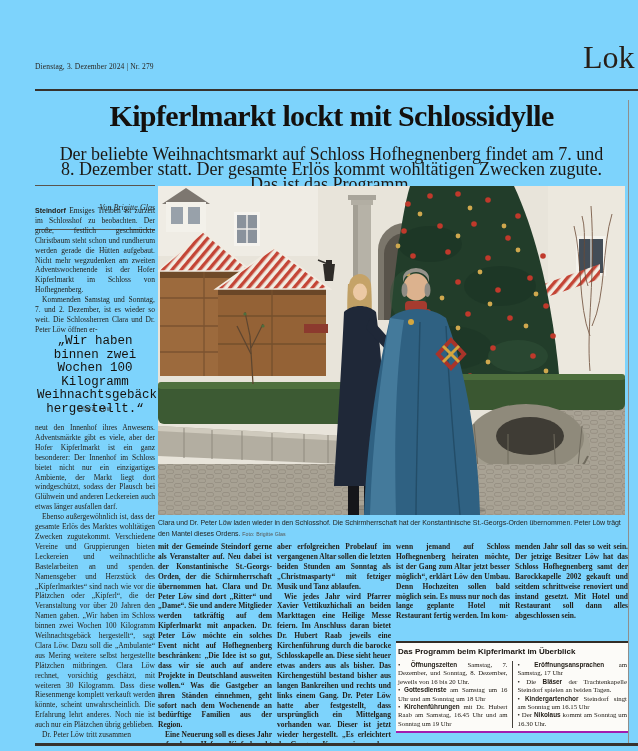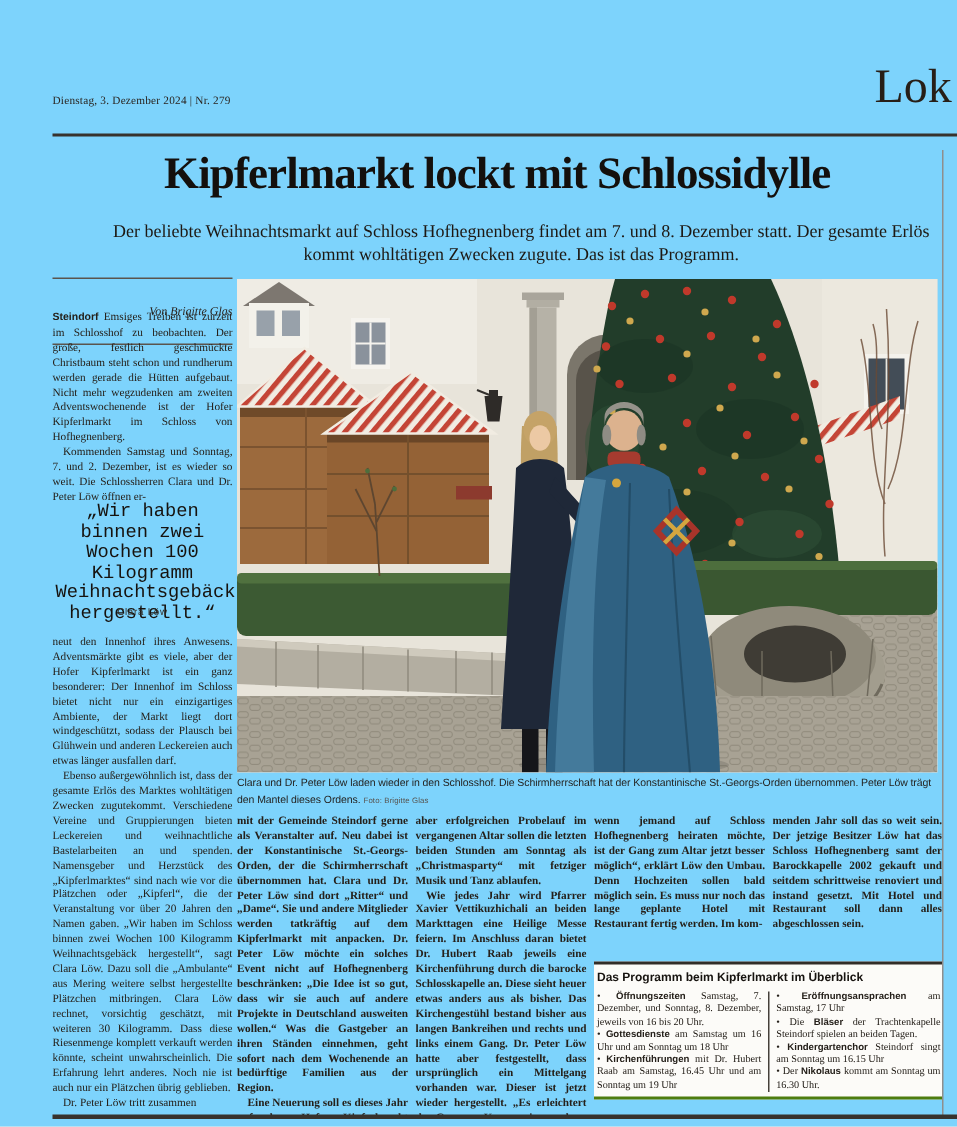--- a/index.html
+++ b/index.html
@@ -12,21 +12,21 @@
   .section-title{left:583px;top:40px;font-size:32px;line-height:34px;color:#271e17;text-align:right;}
   .top-rule{left:35px;top:89px;width:603px;height:2px;background:#37322d;}
   .v-rule{left:628px;top:100px;width:1px;height:644px;background:#8f8e8c;}
   .bottom-rule{left:35px;top:743px;width:603px;height:3px;background:#37322d;z-index:6;}
 
   
   .headline{left:35px;top:99px;width:593px;text-align:center;
             font-family:Liberation Serif, serif;font-weight:700;
             font-size:30px;letter-spacing:-.6px;color:#14100d;}
   .subhead{left:58px;top:147px;width:547px;text-align:center;
-           font-size:12px;line-height:15px;color:#1d1813;margin-left:16px;}
+           font-size:18px;line-height:15px;color:#1d1813;}
 
   
   .byline{left:35px;top:185px;width:120px;text-align:right;
           border-top:1px solid #5a544d;border-bottom:1px solid #5a544d;
           padding:17px 0;font-style:italic;font-size:8px;color:#2a2520;}
 
   
   .bp{margin:0;text-align:justify;font-size:7.5px;line-height:9.9px;color:#25201a;}
   .bp.ind{text-indent:7px;}
   .lead{font-family:"Liberation Sans",sans-serif;font-weight:bold;font-size:7px;}
@@ -44,21 +44,21 @@
               letter-spacing:.5px;color:#35312c;}
 
   
   .photo{left:158px;top:186px;width:467px;height:329px;background:#e8e4da;overflow:hidden;}
   .caption{left:158px;top:518px;width:467px;font-family:"Liberation Sans",sans-serif;
            font-size:7px;line-height:10.5px;letter-spacing:-.05px;color:#221f1c;}
   .credit{font-size:5.2px;color:#56524d;letter-spacing:.1px;}
 
   
   .prog-box{left:396px;top:641px;width:232px;background:#fcfbf8;z-index:5;
-            border-top:2px solid #322d27;border-bottom:2px solid #4d7c0f;
+            border-top:2px solid #322d27;border-bottom:2px solid #a21caf;
             padding:2px 0 3px 0;}
   .prog-title{margin:1px 0 3px 2px;font-family:"Liberation Sans",sans-serif;
               font-weight:bold;font-size:8px;line-height:12px;color:#17130f;}
   .prog-cols{display:flex;}
   .prog-left{flex:1;padding:0 4px 0 2px;}
   .prog-right{flex:1;border-left:1px solid #45403a;padding:0 1px 0 5px;}
   .prog-item{margin:0;text-align:justify;font-size:6.8px;line-height:8.4px;color:#25201a;}
   .prog-item b{font-family:"Liberation Sans",sans-serif;font-size:6.4px;}
 </style>
 </head>

